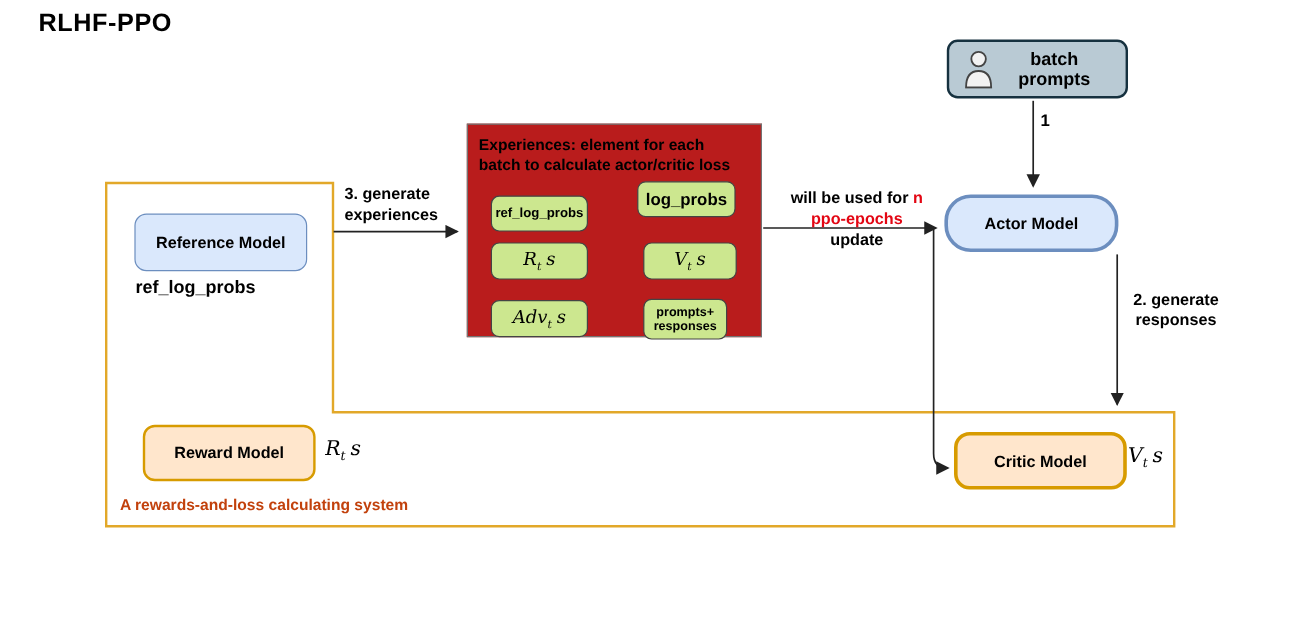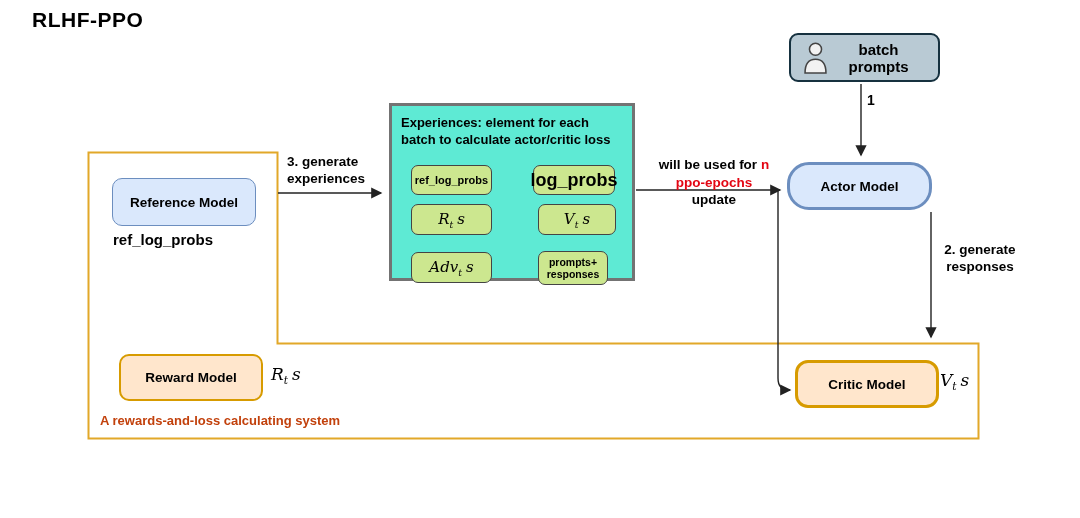--- a/index.html
+++ b/index.html
@@ -22,29 +22,29 @@
           border:2px solid #D79B00;border-radius:10px;}
   .critic{left:795px;top:360px;width:144px;height:48px;background:#FFE6CC;
           border:3.5px solid #D79B00;border-radius:13px;}
   .batch{left:789px;top:33px;width:151px;height:49px;background:#B9CAD4;
          border:2.5px solid #16313F;border-radius:9px;display:flex;align-items:center;
          font-weight:bold;font-size:15px;line-height:17px;box-sizing:border-box;}
   .batch .person{margin-left:11px;flex:0 0 auto;display:block;}
   .batch .bp-text{flex:1;text-align:center;padding-right:10px;}
 
   
-  .exp-panel{left:389px;top:103px;width:246px;height:178px;background:#5eead4;
-             border:3px solid #737373;box-sizing:border-box;}
+  .exp-panel{left:389px;top:103px;width:246px;height:178px;background:#b91c1c;
+             border:1px solid #737373;box-sizing:border-box;}
   .exp-title{position:absolute;left:9px;top:8px;font-size:13px;font-weight:bold;
              line-height:17px;text-align:left;}
   .cell{position:absolute;display:flex;align-items:center;justify-content:center;
         background:#CCE78F;border:1.5px solid #444;border-radius:7px;
         font-weight:bold;box-sizing:border-box;text-align:center;}
   .cell-reflog{left:19px;top:59px;width:81px;height:30px;font-size:11px;}
-  .cell-log{left:141px;top:59px;width:82px;height:30px;font-size:18px;}
+  .cell-log{left:141px;top:47px;width:82px;height:30px;font-size:14px;}
   .cell-rts{left:19px;top:98px;width:81px;height:31px;}
   .cell-vts{left:146px;top:98px;width:78px;height:31px;}
   .cell-advts{left:19px;top:146px;width:81px;height:31px;justify-content:center;}
   .cell-pr{left:146px;top:145px;width:70px;height:34px;font-size:10.5px;line-height:12px;}
 
   
   .math{font-family:"DejaVu Serif",serif;font-style:italic;font-weight:normal;}
   .math sub{font-size:.62em;font-style:italic;}
   .math .tail{margin-left:4px;}
   .math-15{font-size:15px;}

